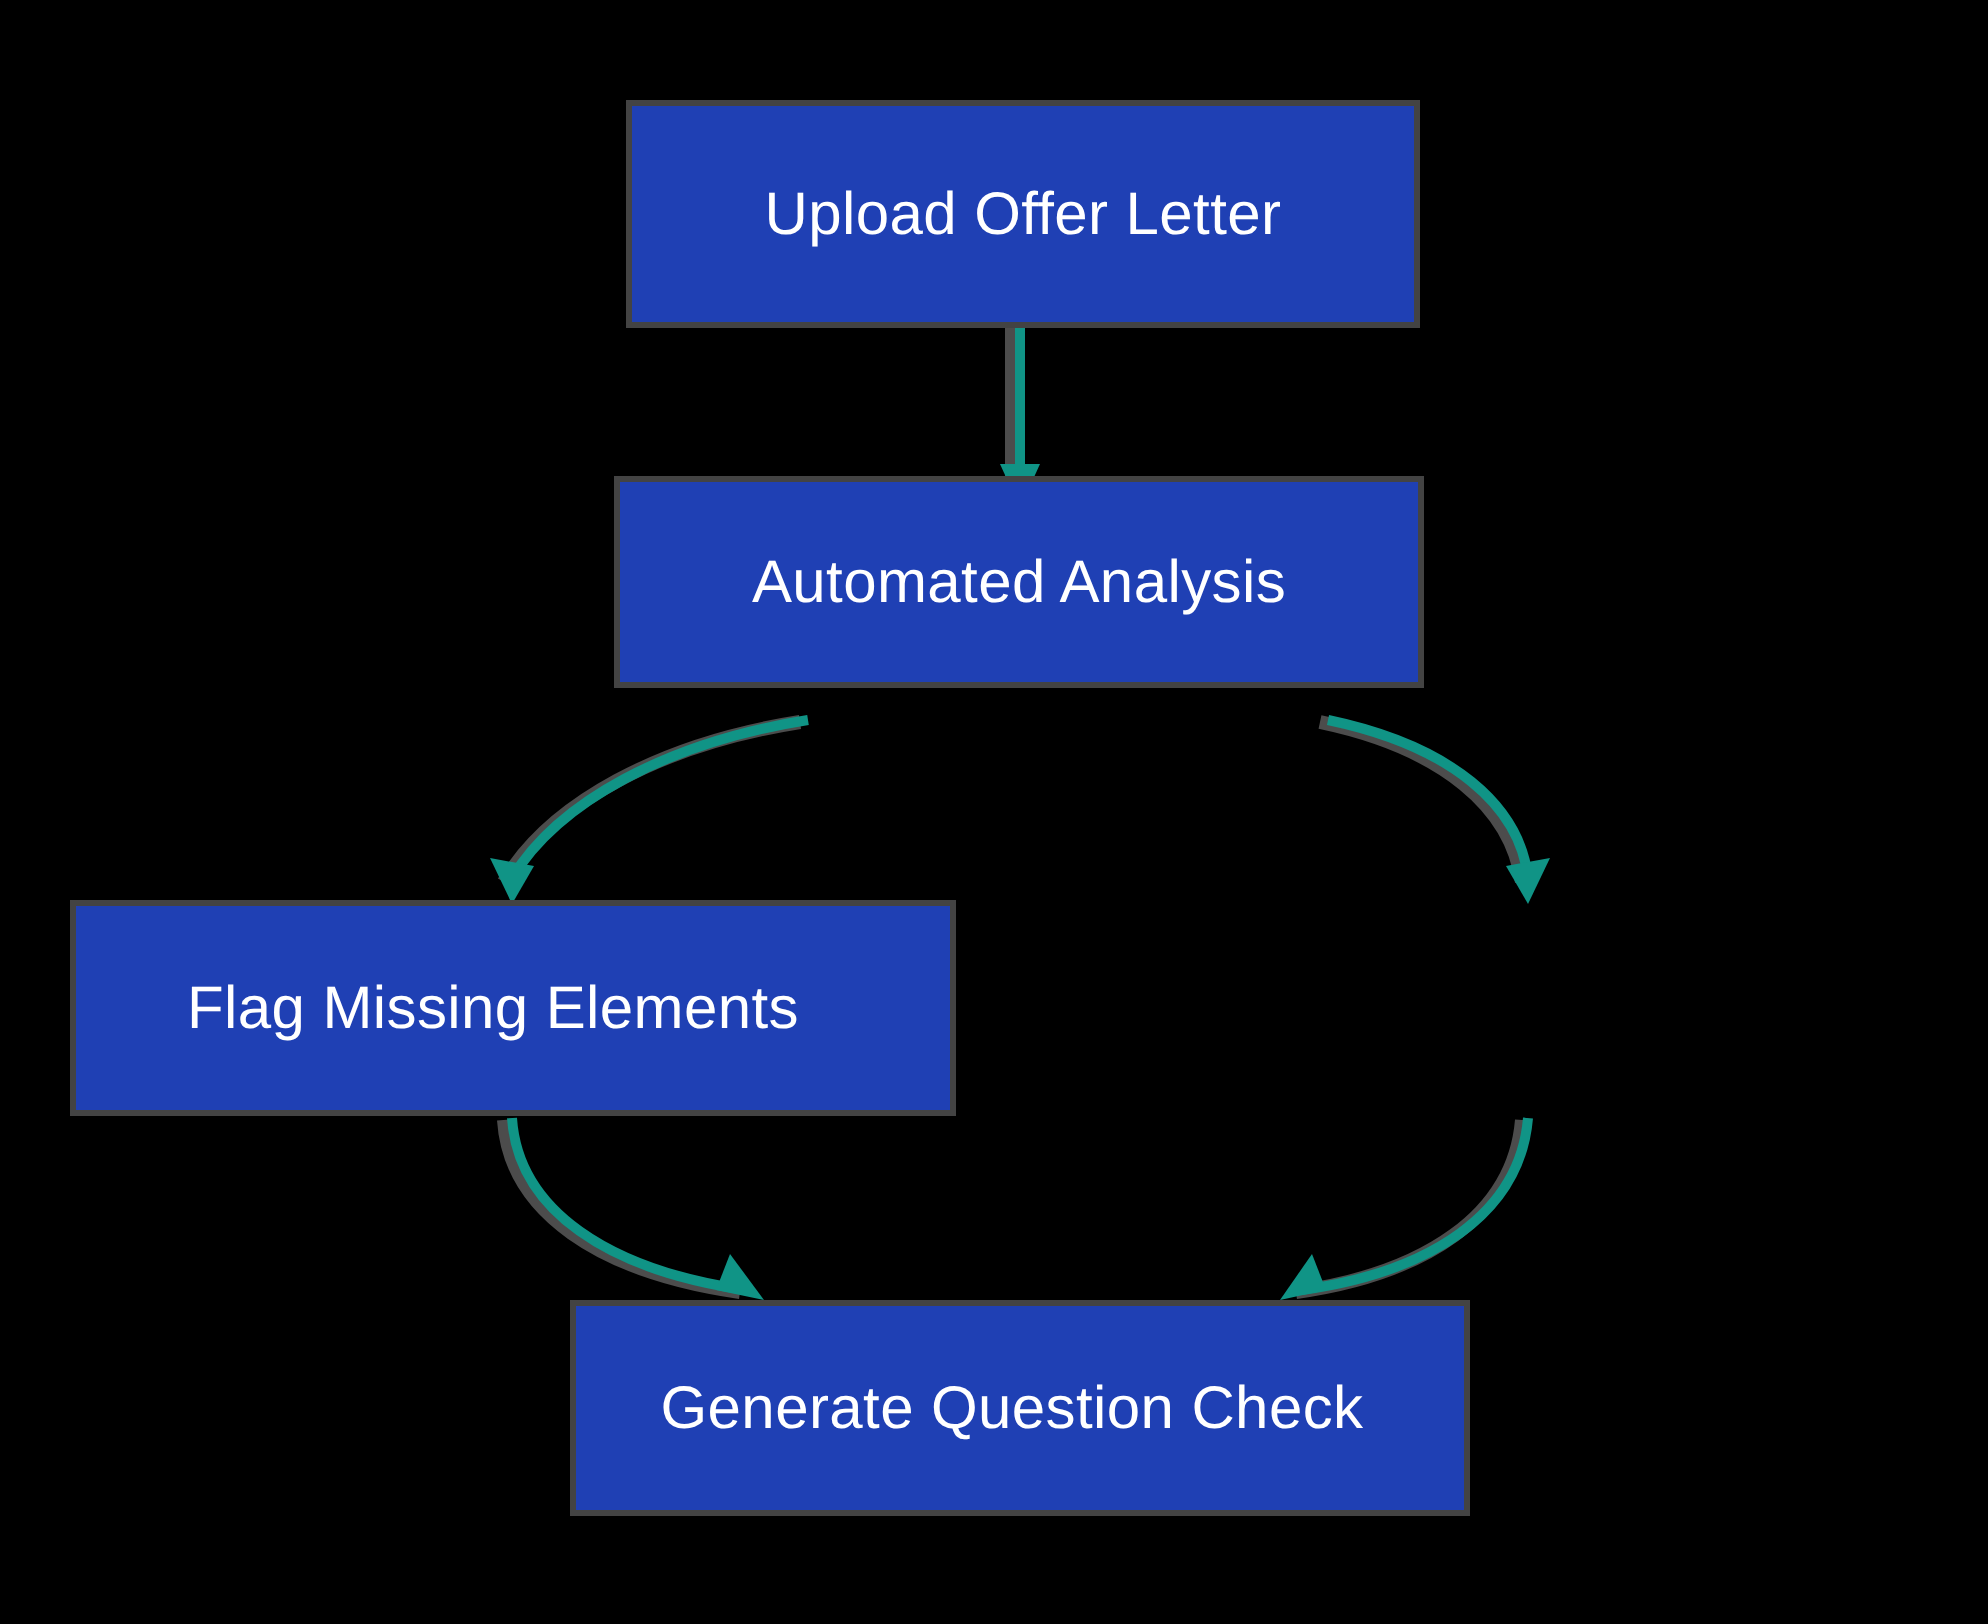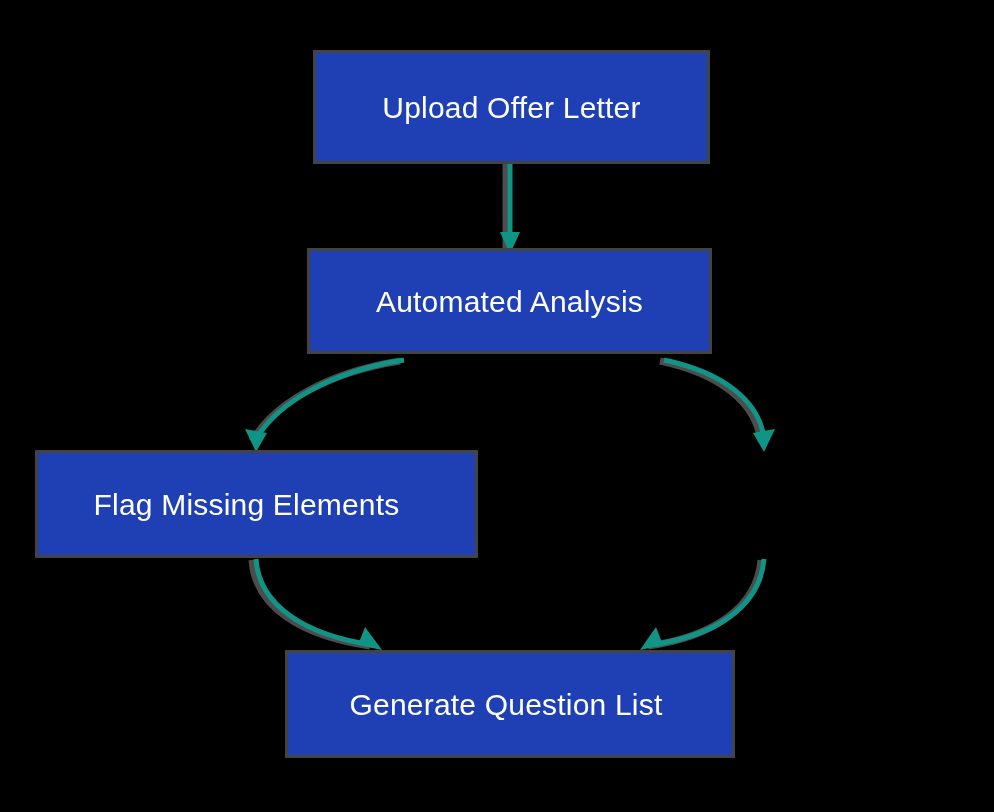--- a/index.html
+++ b/index.html
@@ -39,21 +39,21 @@
     color: #FFFFFF;
     font-family: "Liberation Sans", sans-serif;
     font-size: 30px;
     font-weight: 400;
     line-height: 1.1;
     letter-spacing: 0.2px;
     white-space: nowrap;
     text-align: center;
   }
   #node-upload       { left: 313px; top: 50px;  width: 397px; height: 114px; }
-  #node-analysis     { left: 307px; top: 248px; width: 405px; height: 106px; }
+  #node-analysis     { left: 307px; top: 238px; width: 405px; height: 106px; }
   #node-flag         { left: 35px;  top: 450px; width: 443px; height: 108px; }
   #node-compliance   { left: 568px; top: 450px; width: 390px; height: 108px; }
   #node-generate     { left: 285px; top: 650px; width: 450px; height: 108px; }
   #node-flag .node-label       { transform: translateX(-10px); }
   #node-generate .node-label   { transform: translateX(-4px); }
 </style>
 </head>
 <body>
 
 <div id="canvas">
@@ -92,16 +92,16 @@
   <div class="node" id="node-analysis">
     <span class="node-label">Automated Analysis</span>
   </div>
 
   <div class="node" id="node-flag">
     <span class="node-label">Flag Missing Elements</span>
   </div>
 
 
   <div class="node" id="node-generate">
-    <span class="node-label">Generate Question List</span>
+    <span class="node-label">Generate Question Check</span>
   </div>
 
 </div>
 
 </body></html>

